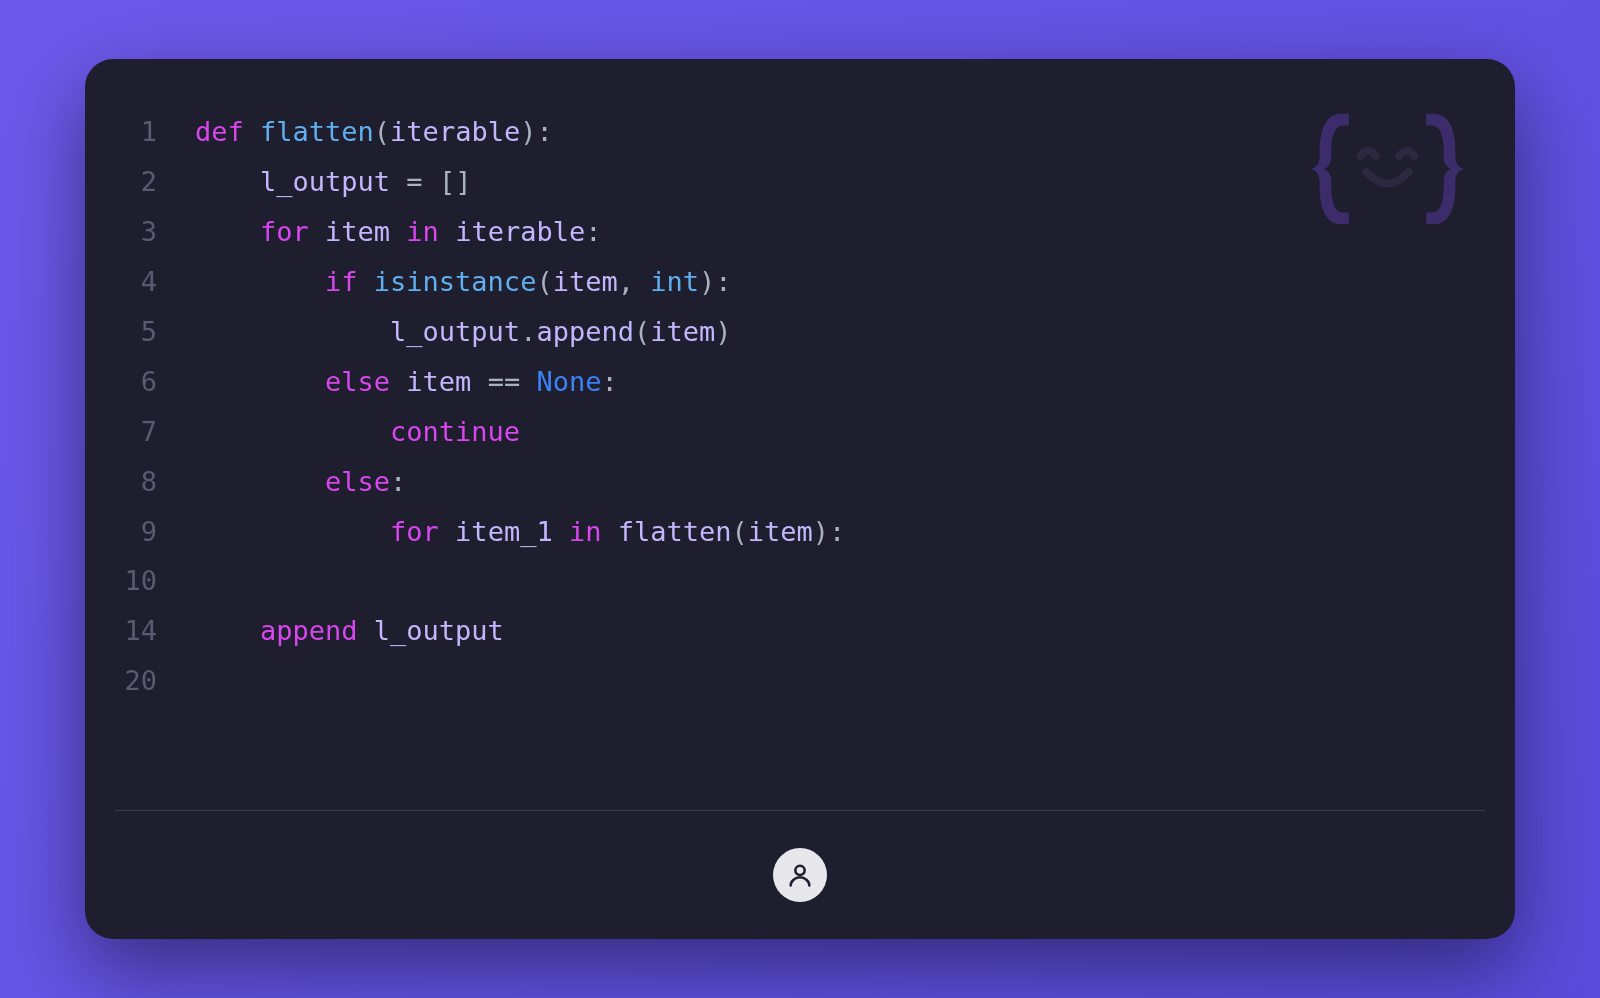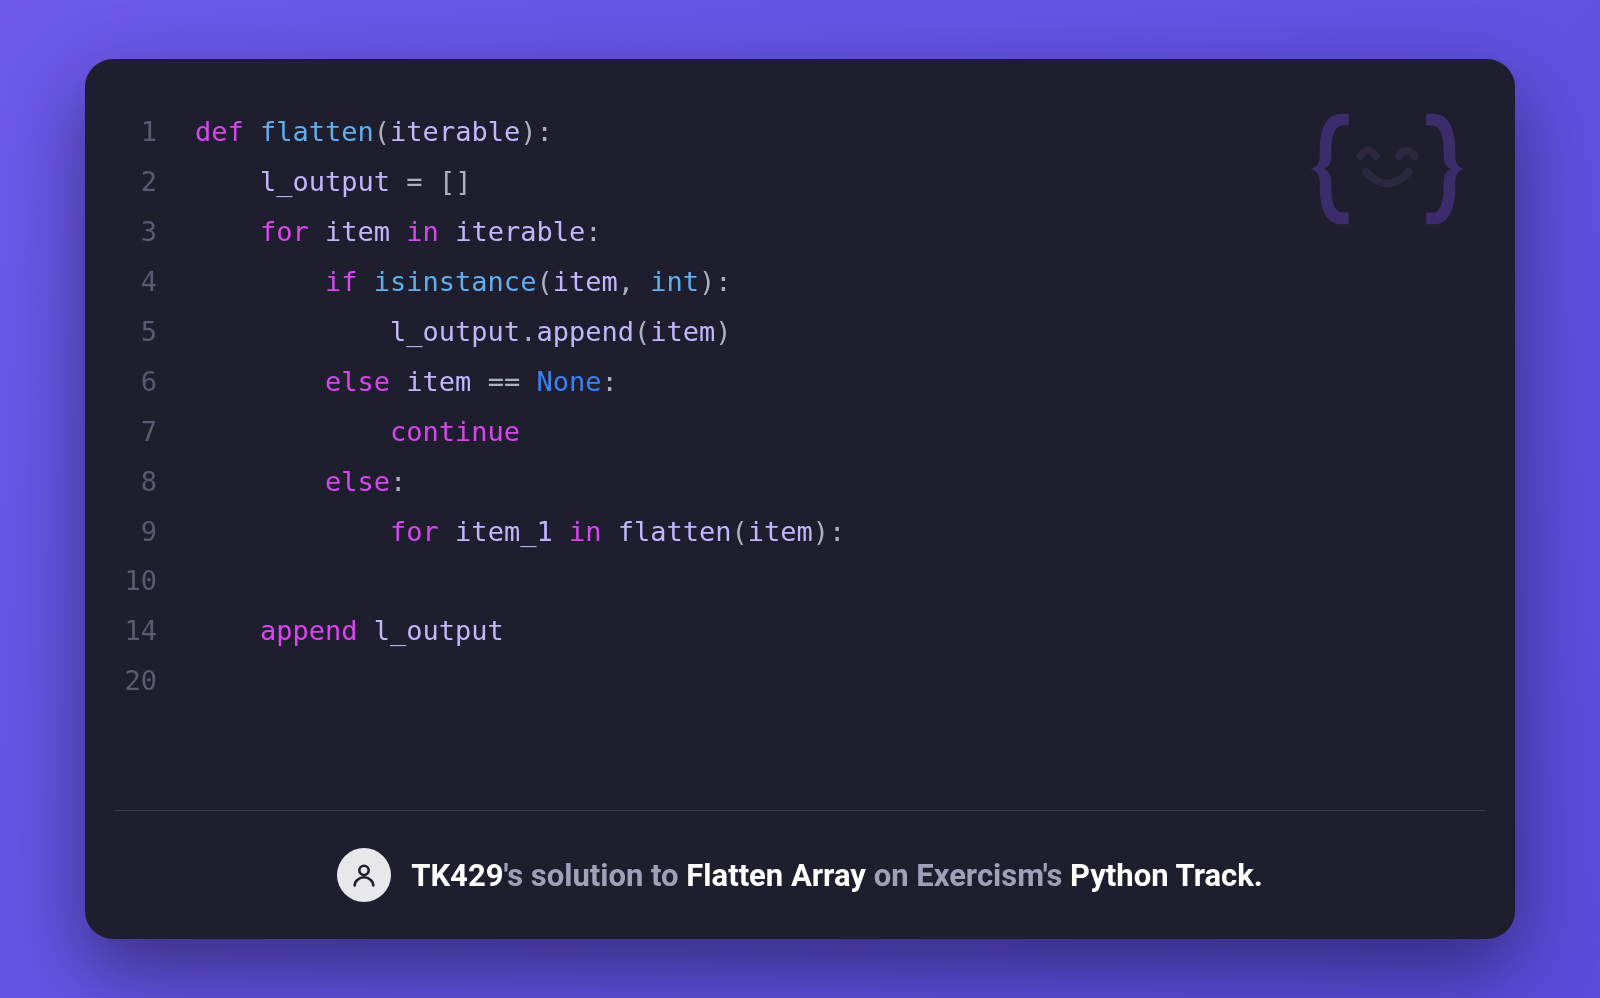--- a/index.html
+++ b/index.html
@@ -198,18 +198,15 @@
 
   <div class="divider"></div>
 
   <div class="footer">
     <div class="avatar">
       <svg viewBox="0 0 24 24" fill="none" stroke="#1e1e2e" stroke-width="2.2" stroke-linecap="round" stroke-linejoin="round">
         <circle cx="12" cy="8" r="4"></circle>
         <path d="M4 21c0-4 4-7 8-7s8 3 8 7"></path>
       </svg>
     </div>
-    <div class="caption">
-      <span class="em">TK429</span><span>'s </span><span>solution to </span><span class="em">Flatten Array</span><span> on Exercism's </span><span class="em">Python Track.</span>
-    </div>
   </div>
 
 </div>
 
 </body></html>

